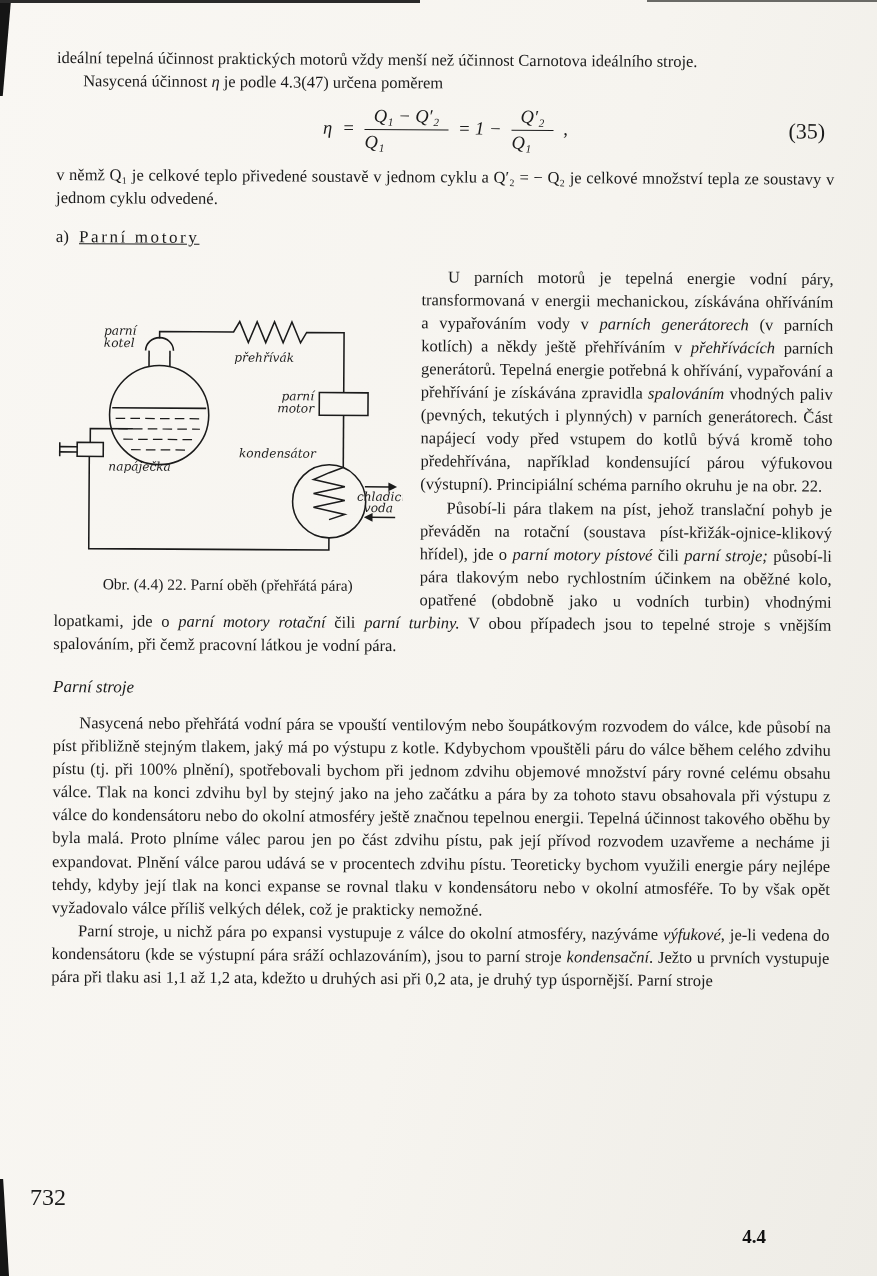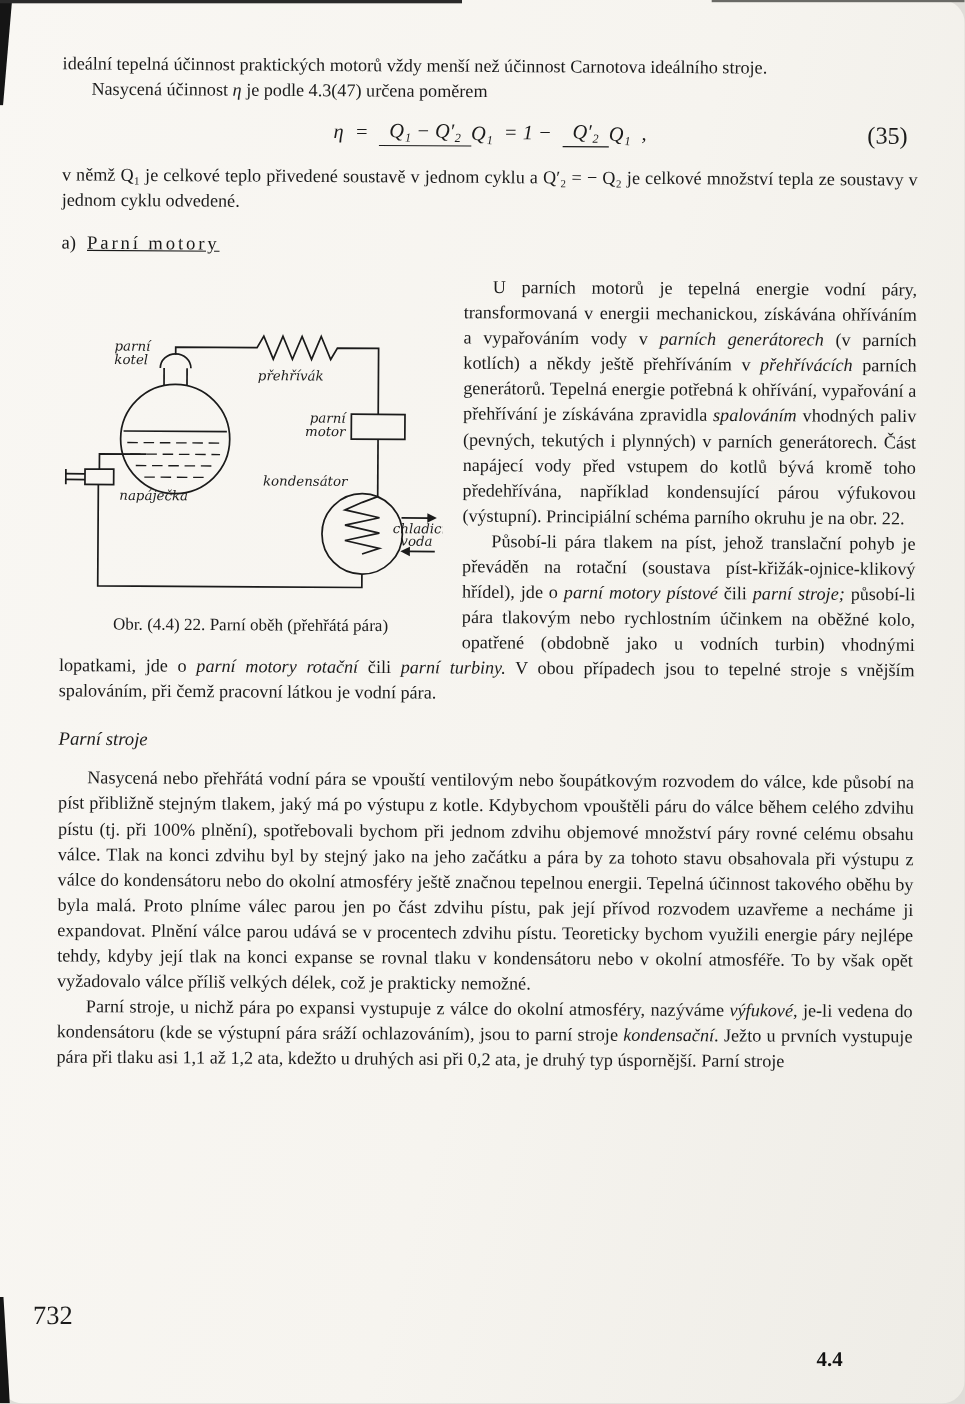--- a/index.html
+++ b/index.html
@@ -7,42 +7,41 @@
   body {
     font-family:"Liberation Serif", serif;
     background:#dfddd8;
     position:relative;
     overflow:hidden;
   }
   .page {
     position:absolute; inset:0;
     background:linear-gradient(105deg, #f9f7f3 0%, #f6f4ef 55%, #eeece6 100%);
     color:#1b1b1b;
-    border-radius:21px;
   }
   .content {
     position:absolute; left:57px; right:42px; top:46px;
     font-size:16.5px; line-height:1.4;
     text-align:justify;
     transform:rotate(0.35deg);
     transform-origin:top left;
     hyphens:auto;
   }
   p { margin:0; }
   .indent { text-indent:1.6em; }
   i, .it { font-style:italic; }
 
   
   .equation { display:flex; align-items:center; margin:12px 0 12px; }
   .eq-spacer { width:46px; }
   .eq-body {
     flex:1; display:flex; justify-content:center; align-items:center;
     gap:10px; font-size:18.5px; font-style:italic;
   }
-  .frac { display:inline-flex; flex-direction:row; align-items:flex-start; line-height:1.12; }
+  .frac { display:inline-flex; flex-direction:column; align-items:flex-start; line-height:1.12; }
   .frac .num { padding:0 9px 2px; border-bottom:1.4px solid #1b1b1b; }
   .frac .den { padding-top:2px;font-family:Liberation Serif, serif; }
   .eq-number { width:46px; text-align:left; font-size:22px; font-style:normal; }
 
   
   .heading-a { margin:16px 0 14px; font-size:17px; font-weight:normal; }
   .heading-a .hl { margin-right:10px; }
   .heading-a .sp { letter-spacing:2.6px;text-decoration:underline; }
   .heading-ps { clear:both; margin:20px 0 12px; font-size:17px; font-weight:normal; font-style:italic; }
 

